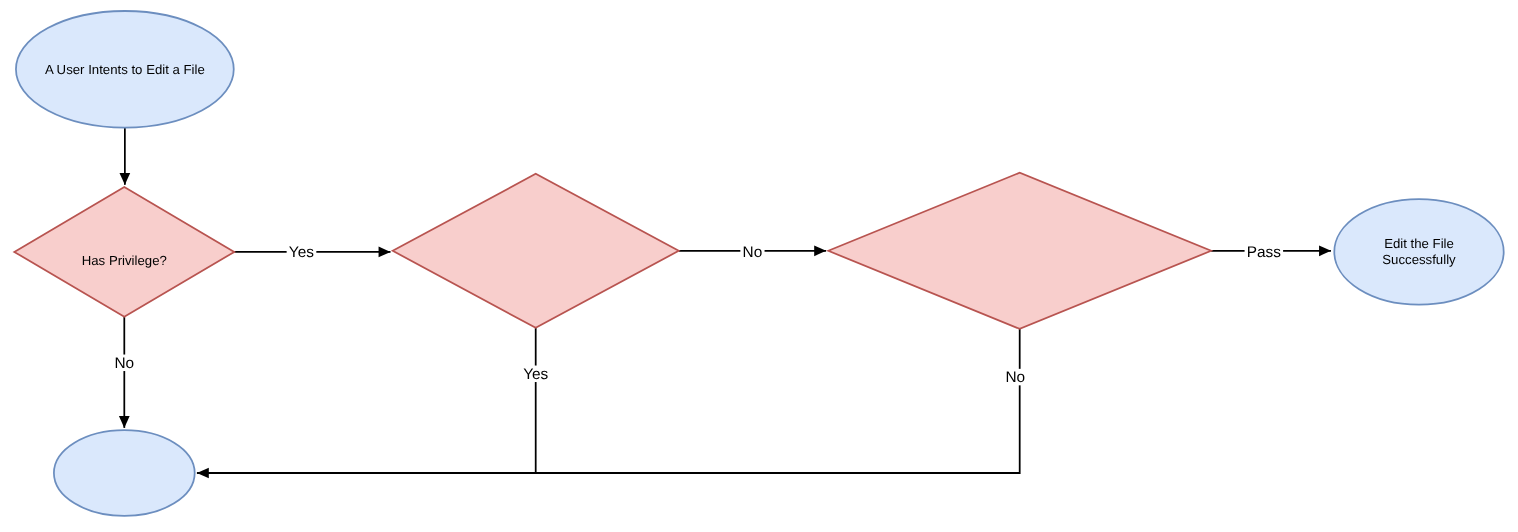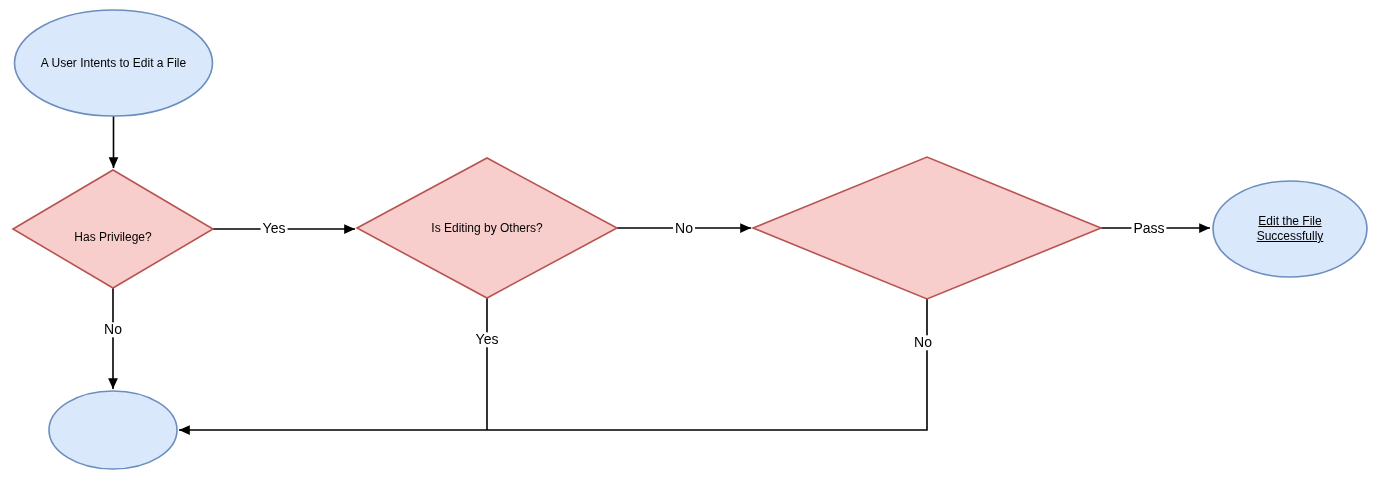--- a/index.html
+++ b/index.html
@@ -82,22 +82,21 @@
     <ellipse class="terminal" cx="113.5" cy="63" rx="99" ry="53"></ellipse>
     <polygon class="decision" points="13,229 113,170 213,229 113,288"></polygon>
     <polygon class="decision" points="357,228 487,158 617,228 487,298"></polygon>
     <polygon class="decision" points="753,228 927,157 1101,228 927,299"></polygon>
     <ellipse class="terminal" cx="1290" cy="229" rx="77" ry="48"></ellipse>
     <ellipse class="terminal" cx="113" cy="430" rx="64" ry="39"></ellipse>
   </svg>
 
   <div class="node-label" style="left:36px; top:23px; width:155px; height:80px;">A User Intents to Edit a File</div>
   <div class="node-label" style="left:33px; top:217px; width:160px; height:40px;">Has Privilege?</div>
-  <div class="node-label" style="left:377px; top:208px; width:220px; height:40px;">Is Editing by Others?</div>
-  <div class="node-label" style="left:1225px; top:199px; width:130px; height:60px;text-decoration:underline;">Edit the File Successfully</div>
+  <div class="node-label" style="left:1225px; top:199px; width:130px; height:60px;">Edit the File Successfully</div>
 
   <span class="edge-label" style="left:274px; top:229px;">Yes</span>
   <span class="edge-label" style="left:113px; top:330px;">No</span>
   <span class="edge-label" style="left:684px; top:229px;">No</span>
   <span class="edge-label" style="left:487px; top:340px;">Yes</span>
   <span class="edge-label" style="left:1149px; top:229px;text-align:center;">Pass</span>
   <span class="edge-label" style="left:923px; top:343px;">No</span>
 
 </div>
 

